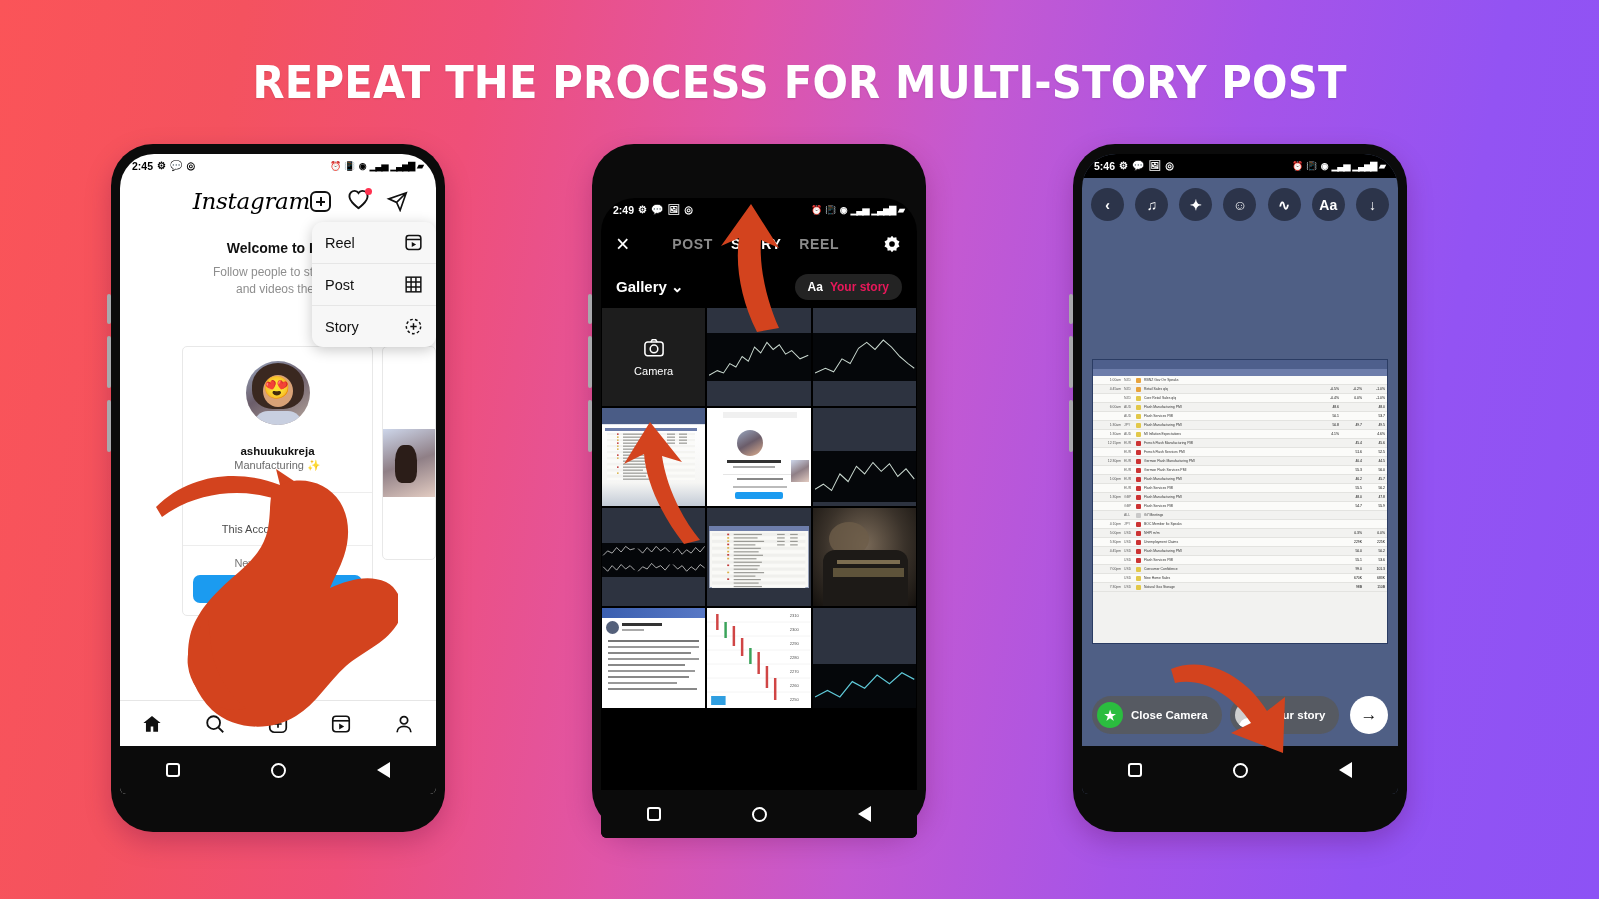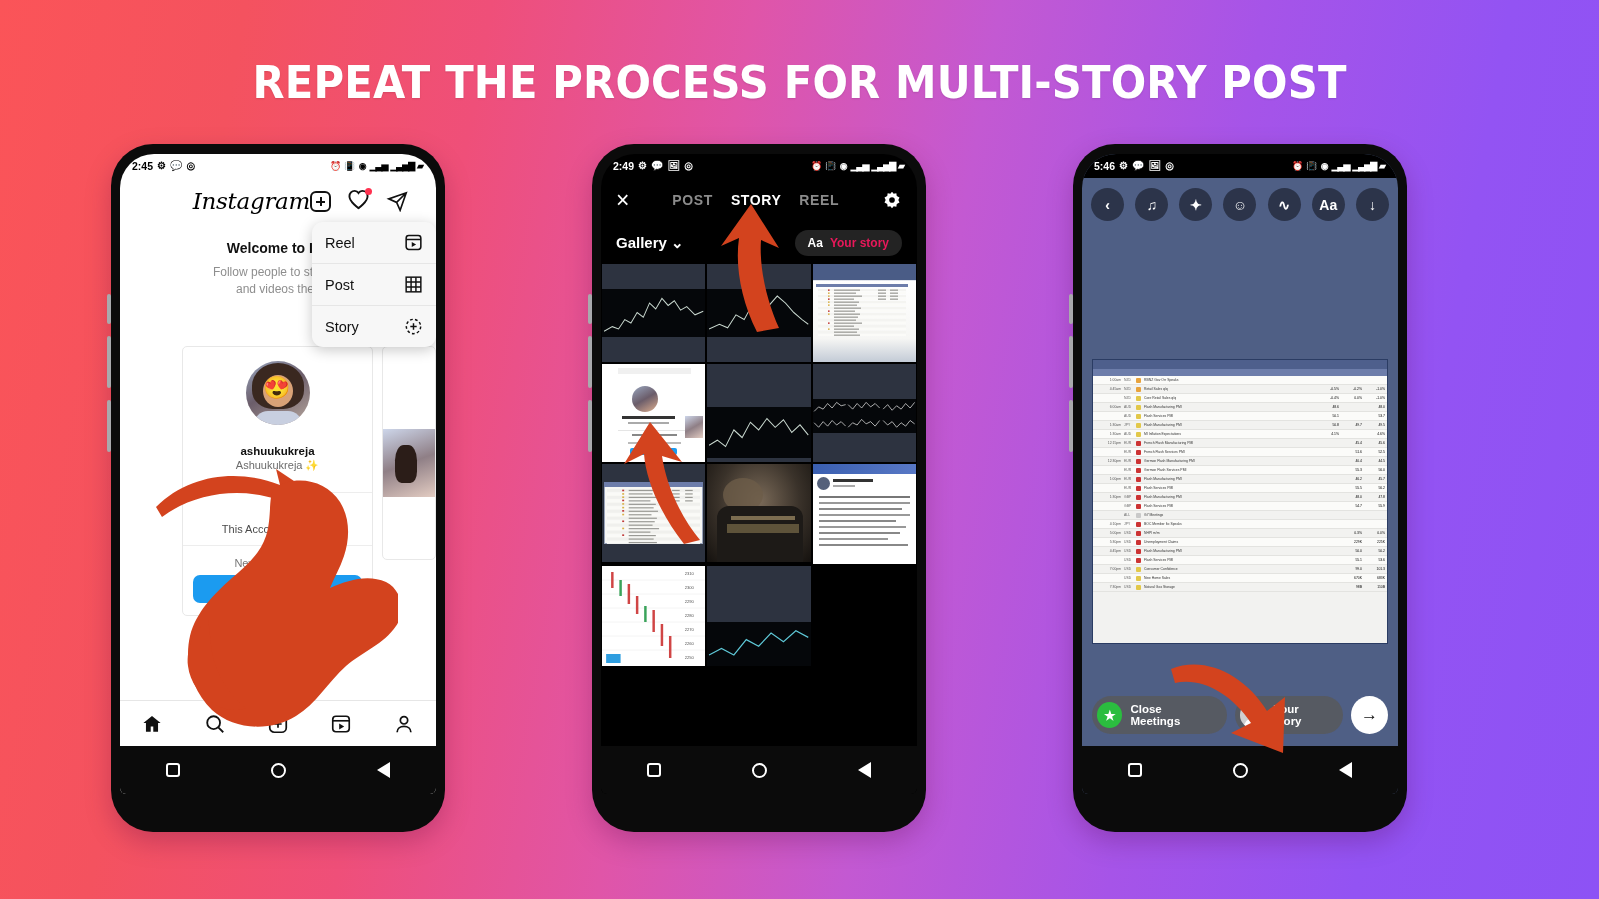--- a/index.html
+++ b/index.html
@@ -174,21 +174,21 @@
   }
   
   .ig-tabbar {
     position: absolute; bottom: 48px; left: 0; width: 100%; height: 46px;
     background: #fff; border-top: 1px solid #e6e6e6;
     display: flex; align-items: center; justify-content: space-around;
   }
 
   
   #phone2 { left: 592px; top: 144px; }
-  #phone2 .screen { background: #000; }
+  #phone2 .screen { background: #000; margin-top: 44px; }
   .cr-status { color: #fff; }
   .cr-header {
     height: 44px; display: flex; align-items: center;
     justify-content: space-between; padding: 0 15px; color: #fff;
   }
   .x-ico { font-size: 23px; line-height: 1; font-weight: 300; }
   .cr-tabs { display: flex; gap: 18px; font-size: 14px; letter-spacing: 0.6px; }
   .cr-tab { color: #8b8b8b; font-weight: bold; }
   .cr-tab.active { color: #fff; }
   .cr-sub {
@@ -353,21 +353,21 @@
 
     <div class="ig-card">
       <div class="ig-card-inner">
         <div class="avatar-img">
           <div class="avatar-hair"></div>
           <div class="avatar-face"></div>
           <div class="avatar-emoji">😍</div>
           <div class="avatar-body"></div>
         </div>
         <div class="uname">ashuukukreja</div>
-        <div class="ufull">Ashuukukreja ✨</div>
+        <div class="ufull">Manufacturing ✨</div>
       </div>
       <div class="private-row">
         <svg class="lock-ico" width="13" height="15" viewBox="0 0 14 16" fill="none" stroke="#555" stroke-width="1.4">
           <rect x="2" y="7" width="10" height="8" rx="1.5"></rect>
           <path d="M4.3 7V4.6A2.7 2.7 0 019.7 4.6V7"></path>
         </svg>
         <div class="private-txt">This Account is Private</div>
       </div>
       <div class="newto">New to Instagram</div>
       <div class="follow-btn">Follow</div>
@@ -472,20 +472,28 @@
         <span>⌄</span>
       </div>
       <div class="text-story-btn">
         <span class="aa-w">Aa</span>
         <span class="ts-pink">Your story</span>
       </div>
     </div>
 
     <div class="grid">
 
+      <div class="cell camera">
+        <svg width="22" height="20" viewBox="0 0 24 22" fill="none" stroke="#fff" stroke-width="1.7">
+          <rect x="2" y="4.5" width="20" height="15" rx="3"></rect>
+          <circle cx="12" cy="12" r="4.2"></circle>
+            <path d="M8.5 4.5l1.6-2.6h3.8l1.6 2.6"></path>
+        </svg>
+        <div class="cam-label">Camera</div>
+      </div>
       <div class="cell">
         <div class="chartbg">
             <svg class="spark" viewBox="0 0 100 40" preserveAspectRatio="none">
               <polyline fill="none" stroke="#c9d8cf" stroke-width="0.9" points="2,36 10,32 16,34 22,26 28,29 34,20 40,24 46,12 52,17 58,8 64,14 70,10 76,18 82,15 90,22 98,19"></polyline>
             </svg>
           </div>
       </div>
       <div class="cell">
         <div class="chartbg">
             <svg class="spark" viewBox="0 0 100 40" preserveAspectRatio="none">
@@ -999,21 +1007,21 @@
             <div class="c-num"></div>
             <div class="c-num">98B</div>
             <div class="c-num">110B</div>
           </div>
         </div>
     </div>
 
     <div class="bottom-bar">
       <div class="pill">
         <span class="pill-star">★</span>
-        <span>Close Meetings</span>
+        <span>Close Camera</span>
       </div>
       <div class="pill">
         <span class="pill-av"></span>
         <span>Your story</span>
       </div>
       <div class="send-btn">→</div>
     </div>
 
     <div class="navbar">
       <div class="nav-sq"></div>

